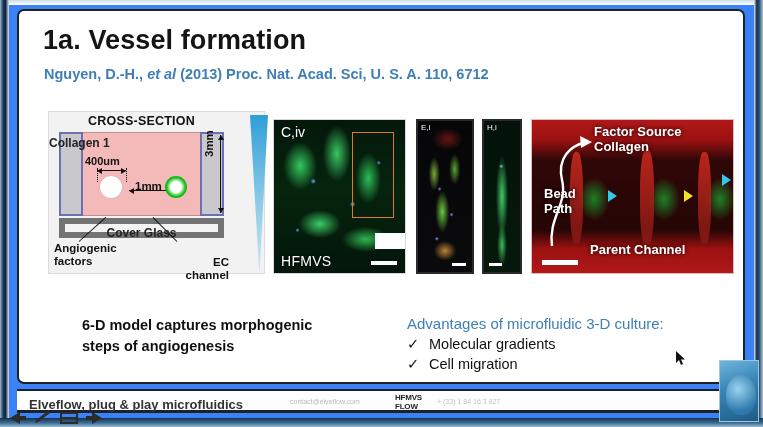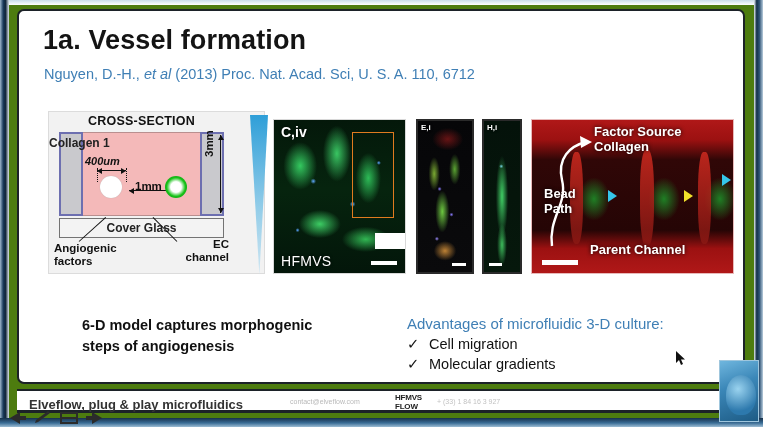--- a/index.html
+++ b/index.html
@@ -1,65 +1,65 @@
 <!DOCTYPE html>
 <html><head>
 <meta charset="utf-8">
 <style>
   html,body{margin:0;padding:0;background:#0b1b2b;}
   body{width:763px;height:427px;overflow:hidden;font-family:"Liberation Sans",sans-serif;}
 
   
-  #viewport{position:relative;width:763px;height:427px;background:#4d7c0f;overflow:hidden;}
+  #viewport{position:relative;width:763px;height:427px;background:#3b82f6;overflow:hidden;}
 
   .edge-left{position:absolute;left:0;top:0;width:9px;height:427px;
      background:linear-gradient(90deg,#9fb8cc 0%,#1b3c5e 35%,#0e2338 60%,#dfe7ee 100%);}
   .edge-right{position:absolute;right:0;top:0;width:9px;height:427px;
      background:linear-gradient(270deg,#b9cddd 0%,#2e5274 40%,#123048 70%,#e7eef3 100%);}
   .edge-top{position:absolute;left:0;top:0;width:763px;height:5px;
      background:linear-gradient(180deg,#c8dce8 0%,#e9f2f6 60%,#ffffff 100%);}
   .edge-bottom{position:absolute;left:0;bottom:0;width:763px;height:9px;
      background:linear-gradient(0deg,#9dbdd4 0%,#3a6d96 45%,#16304a 100%);}
 
   
   #slide{position:absolute;left:17px;top:9px;width:728px;height:375px;background:#ffffff;
      border:2px solid #1c2228;border-radius:7px;box-sizing:border-box;overflow:hidden;}
 
   .slide-title{position:absolute;left:24px;top:14px;font-size:27px;font-weight:700;
      color:#141414;letter-spacing:.1px;font-family:"Liberation Sans",sans-serif;}
-  .slide-citation{position:absolute;left:25px;top:55px;font-size:14.5px;font-weight:400;
+  .slide-citation{position:absolute;left:25px;top:55px;font-size:14.5px;font-weight:700;
      color:#3f7fb5;white-space:nowrap;}
   .slide-citation i{font-style:italic;}
 
   
   #xsec{position:absolute;left:29px;top:100px;width:217px;height:163px;background:#f2f2f2;
      border:1px solid #dcdcdc;box-sizing:border-box;}
   .xs-title{position:absolute;left:0;top:2px;width:185px;text-align:center;
      font-size:12.5px;font-weight:700;color:#111;letter-spacing:.2px;}
   .xs-body{position:absolute;left:10px;top:20px;width:165px;height:84px;background:#f4b9b9;
      border:1px solid #b98f8f;box-sizing:border-box;}
   .xs-pillar{position:absolute;top:20px;width:24px;height:84px;background:#c9c9cd;
      border:2px solid #6d6fb0;box-sizing:border-box;}
   .xs-pillar.l{left:10px;}
   .xs-pillar.r{left:151px;}
   .xs-collagen{position:absolute;left:0;top:24px;width:185px;text-align:left;
      font-size:12px;font-weight:600;color:#222;}
-  .xs-um{position:absolute;left:36px;top:43px;font-size:11px;font-weight:600;color:#111;font-style:italic;}
+  .xs-um{position:absolute;left:36px;top:43px;font-size:11px;font-weight:600;color:#111;}
   .xs-mm{position:absolute;left:86px;top:68px;font-size:11.5px;font-weight:700;color:#111;}
   .xs-3mm{position:absolute;left:154px;top:45px;font-size:11.5px;font-weight:700;color:#111;
      transform:rotate(-90deg);transform-origin:left top;}
   .xs-hole{position:absolute;top:64px;width:22px;height:22px;border-radius:50%;background:#ffffff;}
   .xs-hole.white{left:51px;box-shadow:0 0 1px #aaa;}
   .xs-hole.green{left:116px;background:radial-gradient(circle,#ffffff 34%,#18c318 60%,#0a7a12 100%);}
   .xs-cover{position:absolute;left:10px;top:106px;width:165px;height:20px;background:#f3f3f3;
-     border:1px solid #737373;box-sizing:border-box;}
+     border:6px solid #737373;box-sizing:border-box;}
   .xs-cover span{display:block;text-align:center;font-size:12px;font-weight:600;color:#222;line-height:18px;}
   .xs-lbl{position:absolute;font-size:11.5px;font-weight:600;color:#111;line-height:12.5px;}
   .xs-lbl.left{left:5px;top:130px;}
-  .xs-lbl.right{left:128px;top:126px;text-align:right;width:52px;}
+  .xs-lbl.right{left:128px;top:144px;text-align:right;width:52px;}
   .dim-arrow{position:absolute;height:1px;background:#111;}
   .dim-arrow:before,.dim-arrow:after{content:"";position:absolute;top:-2.5px;width:0;height:0;
      border-top:3px solid transparent;border-bottom:3px solid transparent;}
   .dim-arrow:before{left:0;border-right:5px solid #111;}
   .dim-arrow:after{right:0;border-left:5px solid #111;}
   .dim-v{position:absolute;width:1px;background:#111;}
   .dim-v:before,.dim-v:after{content:"";position:absolute;left:-2.5px;width:0;height:0;
      border-left:3px solid transparent;border-right:3px solid transparent;}
   .dim-v:before{top:0;border-bottom:5px solid #111;}
   .dim-v:after{bottom:0;border-top:5px solid #111;}
@@ -78,21 +78,21 @@
        radial-gradient(ellipse 24px 34px at 20% 30%, rgba(60,230,110,.85), transparent 70%),
        radial-gradient(ellipse 20px 40px at 48% 22%, rgba(70,240,120,.8), transparent 70%),
        radial-gradient(ellipse 18px 36px at 72% 38%, rgba(55,225,105,.8), transparent 70%),
        radial-gradient(ellipse 30px 20px at 35% 68%, rgba(70,235,115,.85), transparent 70%),
        radial-gradient(ellipse 34px 18px at 70% 78%, rgba(60,220,100,.8), transparent 70%),
        radial-gradient(circle 4px at 30% 40%, #5fa8ff, transparent 70%),
        radial-gradient(circle 4px at 60% 55%, #63b0ff, transparent 70%),
        radial-gradient(circle 3px at 80% 28%, #5aa5ff, transparent 70%),
        radial-gradient(circle 3px at 18% 72%, #5aa5ff, transparent 70%),
        linear-gradient(180deg,#04180a 0%,#06240e 45%,#03160a 100%);}
-  .pA-label{position:absolute;left:7px;top:4px;font-size:14px;color:#fff;font-weight:700;
+  .pA-label{position:absolute;left:7px;top:4px;font-size:14px;color:#fff;font-weight:400;
      text-shadow:0 0 3px #000;}
   .pA-label2{position:absolute;left:7px;bottom:4px;font-size:14px;color:#fff;font-weight:500;
      text-shadow:0 0 3px #000;letter-spacing:.3px;}
   .pA-box{position:absolute;left:78px;top:12px;width:40px;height:84px;
      border:1.5px solid #e07b1f;}
   .scalebar{position:absolute;background:#fff;height:4px;}
 
   #panelB{left:397px;top:108px;width:58px;height:155px;border:2px solid #2a2a2a;
      background:
        radial-gradient(ellipse 10px 30px at 45% 60%, rgba(120,220,70,.9), transparent 70%),
@@ -259,22 +259,22 @@
     </div>
 
     <div class="txt-left">
       <div>6-D model captures morphogenic</div>
       <div>steps of angiogenesis</div>
     </div>
 
     <div class="txt-right-head">Advantages of microfluidic 3-D culture:</div>
 
     <div class="bullets">
+      <div><span class="chk">✓</span><span>Molecular gradients</span></div>
       <div><span class="chk">✓</span><span>Cell migration</span></div>
-      <div><span class="chk">✓</span><span>Molecular gradients</span></div>
     </div>
 
     <svg id="cursor" viewBox="0 0 10 15">
       <polygon points="0,0 0,12 3,9 5,14 7,13 5,8.5 9,8.5" fill="#111"></polygon>
     </svg>
   </div>
 
   <div id="footer">
     <div class="ft-left">Elveflow, plug &amp; play microfluidics</div>
     <div class="ft-mail">contact@elveflow.com</div>

